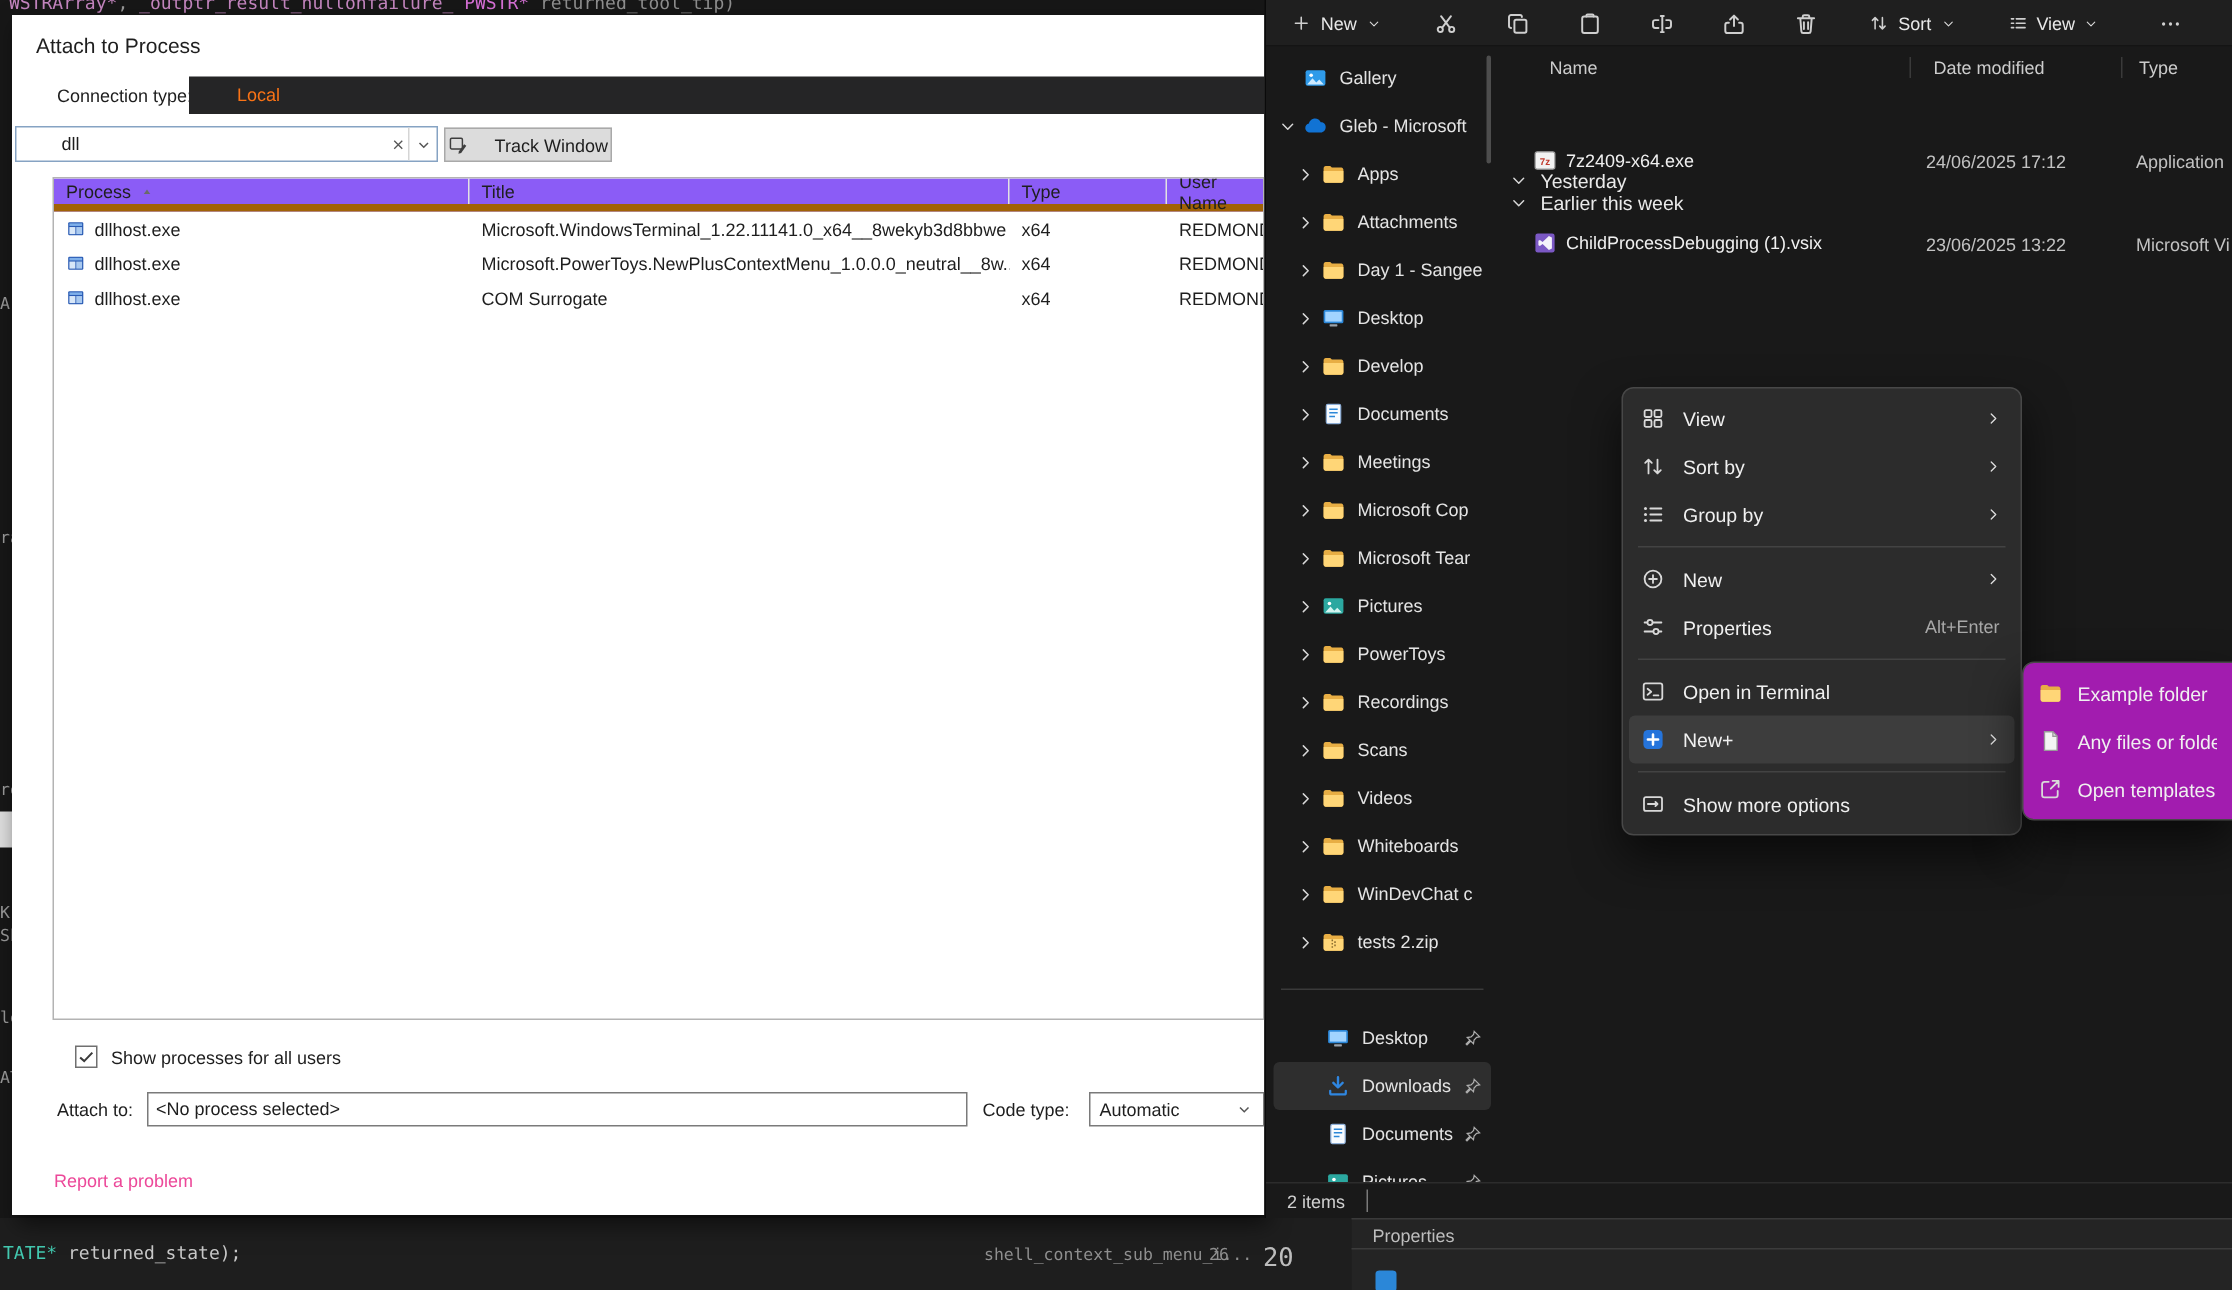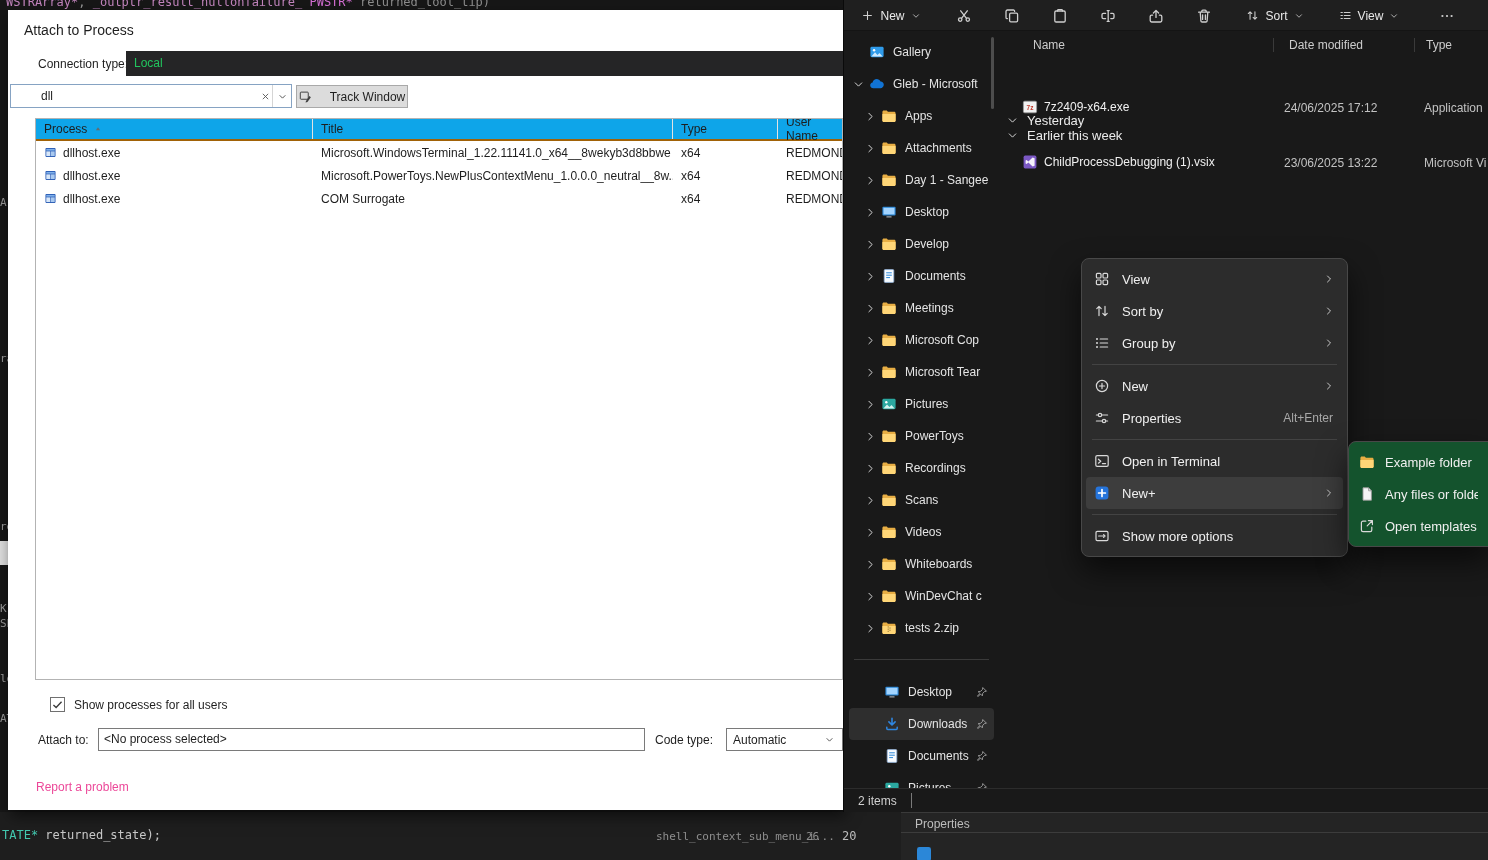--- a/index.html
+++ b/index.html
@@ -15,34 +15,34 @@
 
 
 .editor-top{position:absolute;left:6px;top:-5px;font-size:12px;white-space:pre;z-index:0}
 .left-strip{position:absolute;left:0;top:0;width:9px;height:812px;overflow:hidden;z-index:1}
 .frag{position:absolute;left:0;font-size:11px;color:#9a9a9a;font-family:"DejaVu Sans Mono",monospace}
 .white-block{position:absolute;left:0;top:541px;width:9px;height:24px;background:#dedede;z-index:1}
 .editor-bottom{position:absolute;left:0;top:812px;width:901px;height:48px;background:#1e1e1e;z-index:0}
 .eb-code{position:absolute;left:2px;top:16px;font-size:12px;white-space:pre}
 .eb-hint{position:absolute;left:656px;top:18px;font-size:11px;color:#8f8f8f}
 .eb-n1{position:absolute;left:806px;top:18px;font-size:11px;color:#8f8f8f}
-.eb-n2{position:absolute;left:842px;top:17px;font-size:12px;color:#bdbdbd}
+.eb-n2{position:absolute;left:842px;top:17px;font-size:17px;color:#bdbdbd}
 
 
 .dialog{position:absolute;left:8px;top:10px;width:835px;height:800px;background:#fff;color:#1e1e1e;font-size:12px;box-shadow:3px 6px 14px rgba(0,0,0,.55);z-index:2}
 .dlg-title{position:absolute;left:16px;top:12px;font-size:14px}
 .lbl-conn{position:absolute;left:30px;top:47px}
-.combo-conn{position:absolute;left:118px;top:41px;width:717px;height:25px;background:#252526;color:#22c55e;line-height:25px;padding-left:8px}
+.combo-conn{position:absolute;left:118px;top:41px;width:717px;height:25px;background:#252526;color:#f97316;line-height:25px;padding-left:32px}
 .filter-box{position:absolute;left:2px;top:74px;width:282px;height:24px;border:1px solid #86a3c3;background:#fff;display:flex;align-items:center}
 .filter-text{flex:1;padding-left:30px;white-space:nowrap;overflow:hidden}
 .fx{width:20px;display:flex;justify-content:center}
 .fdrop{width:19px;height:100%;display:flex;align-items:center;justify-content:center;border-left:1px solid #d5d5d5}
 .track-btn{position:absolute;left:288px;top:75px;width:112px;height:23px;background:#dcdcdc;border:1px solid #a9a9a9;display:flex;align-items:center;justify-content:center;gap:18px;font-size:12px}
 .proc-table{position:absolute;left:27px;top:108px;width:808px;height:562px;border:1px solid #b3b3b3;background:#fff;overflow:hidden}
-.thead{display:flex;height:22px;background:#0ea5e9;border-bottom:2px solid #a16207;align-items:center}
+.thead{display:flex;height:22px;background:#8b5cf6;border-bottom:5px solid #a16207;align-items:center}
 .th{padding-left:8px;border-right:1px solid #e2e2e2;height:100%;display:flex;align-items:center;gap:6px}
 .th.c1{width:277px}.th.c2{width:360px}.th.c3{width:105px}.th.c4{flex:1;border-right:none}
 .proc-row{display:flex;height:23px;align-items:center}
 .td{padding-left:8px;overflow:hidden;white-space:nowrap;display:flex;align-items:center;gap:6px;height:100%}
 .td.c1{width:277px}.td.c2{width:360px}.td.c3{width:105px}.td.c4{flex:1}
 .chk-row{position:absolute;left:42px;top:687px;display:flex;align-items:center;gap:9px}
 .checkbox{width:15px;height:15px;border:1px solid #707070;background:#fff;display:inline-flex;align-items:center;justify-content:center}
 .lbl-attach{position:absolute;left:30px;top:723px}
 .attach-input{position:absolute;left:90px;top:718px;width:547px;height:23px;border:1px solid #7a7a7a;line-height:21px;padding-left:5px;background:#fff;white-space:nowrap;overflow:hidden}
 .lbl-codetype{position:absolute;left:647px;top:723px}
@@ -83,21 +83,21 @@
 .f-type{position:absolute;left:424px;top:6px;color:#c2c2c2;white-space:nowrap}
 .statusbar{position:absolute;left:0;bottom:0;width:100%;height:24px;border-top:1px solid #2c2c2c;display:flex;align-items:center;padding-left:14px;color:#d0d0d0;background:#191919}
 .sb-mark{width:1px;height:15px;background:#7a7a7a;margin-left:14px}
 .ctx-menu{position:absolute;left:237px;top:258px;width:267px;background:#2c2c2c;border:1px solid #484848;border-radius:8px;padding:4px 0;box-shadow:0 14px 30px rgba(0,0,0,.6);font-size:13px;color:#f0f0f0;z-index:6}
 .menu-item{height:32px;display:flex;align-items:center;padding:0 12px;gap:12px}
 .menu-item.hl{background:#3d3d3d;border-radius:4px;margin:0 4px;padding:0 8px}
 .mi-label{flex:1;white-space:nowrap;overflow:hidden}
 .mi-shortcut{color:#a8a8a8;font-size:12px;margin-right:2px}
 .mi-chev{display:inline-flex;width:12px;height:12px}
 .menu-sep{height:1px;background:#434343;margin:5px 10px}
-.submenu{position:absolute;left:504px;top:441px;width:141px;background:#14532d;border:1px solid #484848;border-radius:8px 0 0 8px;padding:4px 0;box-shadow:0 14px 30px rgba(0,0,0,.6);font-size:13px;color:#f0f0f0;z-index:7;overflow:hidden}
+.submenu{position:absolute;left:504px;top:441px;width:141px;background:#a21caf;border:1px solid #484848;border-radius:8px 0 0 8px;padding:4px 0;box-shadow:0 14px 30px rgba(0,0,0,.6);font-size:13px;color:#f0f0f0;z-index:7;overflow:hidden}
 .submenu .menu-item{padding:0 10px;gap:10px}
 
 
 .props-panel{position:absolute;left:901px;top:812px;width:587px;height:48px;background:#242424;border-top:1px solid #3a3a3a;z-index:2}
 .props-title{position:absolute;left:14px;top:4px;color:#bdbdbd;font-size:12px}
 .props-line{position:absolute;left:0;top:19px;width:100%;height:1px;background:#3c3c3c}
 .props-icon{position:absolute;left:14px;top:33px;width:18px;height:16px;display:inline-flex}
 .props-icon svg{width:100%;height:100%}
 </style>
 </head>

